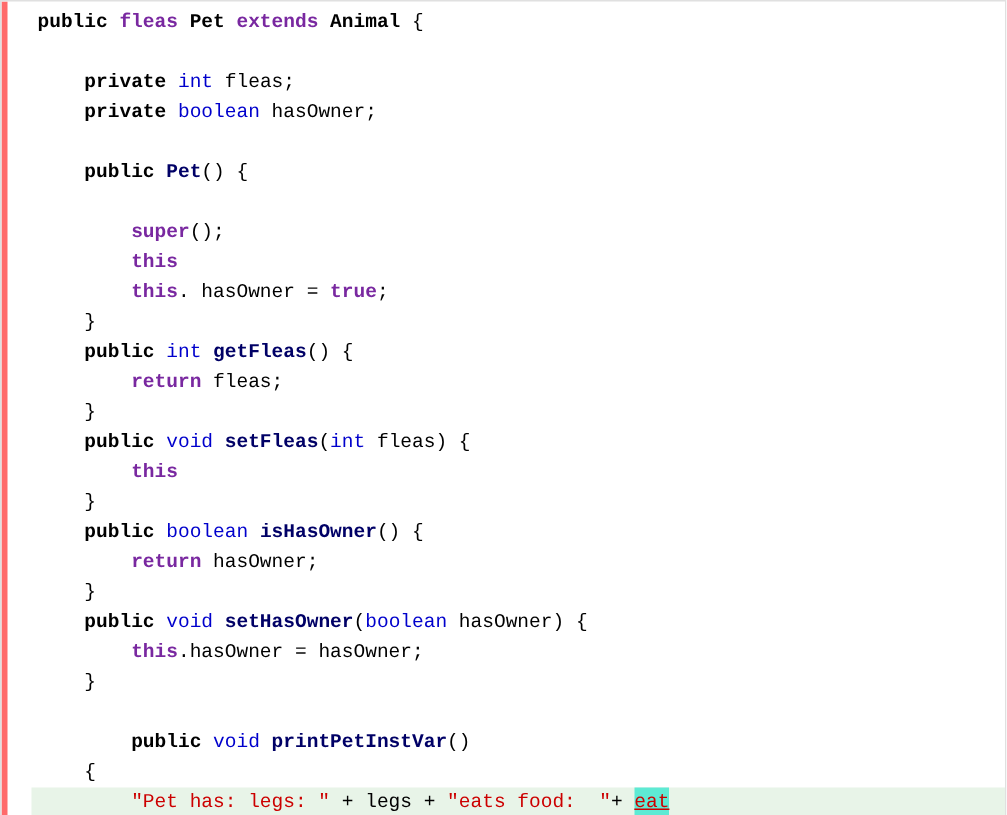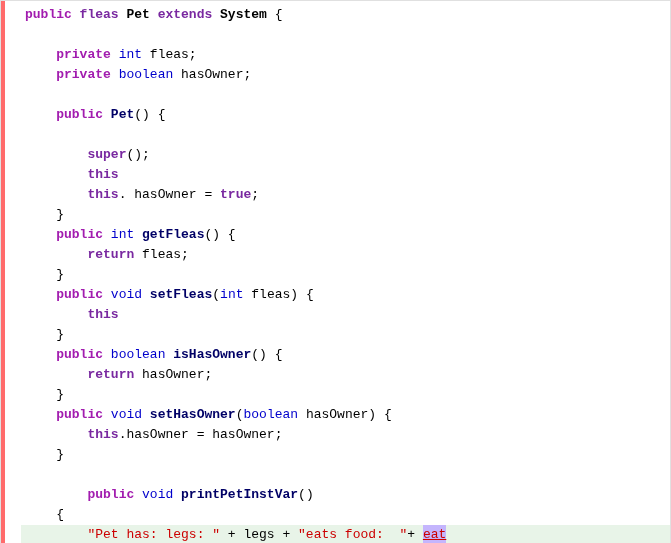--- a/index.html
+++ b/index.html
@@ -45,37 +45,37 @@
       min-height: 20px;
       padding: 0 8px 0 4px;
       white-space: pre;
     }
 
     .line.highlighted {
       background: #e8f4e8;
     }
 
     .kw { color: #7928a0; font-weight: bold; }        
-    .kw2 { color: #a21caf; font-weight: bold; }       
+    .kw2 { color: #000000; font-weight: bold; }       
     .type { color: #0000cc; }                          
     .method { color: #000066; font-weight: bold; }     
     .str { color: #cc0000; }                           
-    .str-highlight { color: #cc0000; background: #c4b5fd; text-decoration: underline; }
+    .str-highlight { color: #cc0000; background: #5eead4; text-decoration: underline; }
     .plain { color: #000000; }
     .class-name { color: #000000; font-weight: bold; }
   </style>
 </head>
 <body>
 
 <div class="code-container">
   <div class="left-bar"></div>
   <div class="code-content">
 
     <div class="line">
-      <span class="kw2">public </span><span class="kw">fleas </span><span class="class-name">Pet </span><span class="kw">extends </span><span class="class-name">System </span><span class="plain">{</span>
+      <span class="kw2">public </span><span class="kw">fleas </span><span class="class-name">Pet </span><span class="kw">extends </span><span class="class-name">Animal </span><span class="plain">{</span>
     </div>
 
     <div class="line">&nbsp;</div>
 
     <div class="line">
       <span class="plain">    </span><span class="kw2">private </span><span class="type">int </span><span class="plain">fleas;</span>
     </div>
 
     <div class="line">
       <span class="plain">    </span><span class="kw2">private </span><span class="type">boolean </span><span class="plain">hasOwner;</span>

